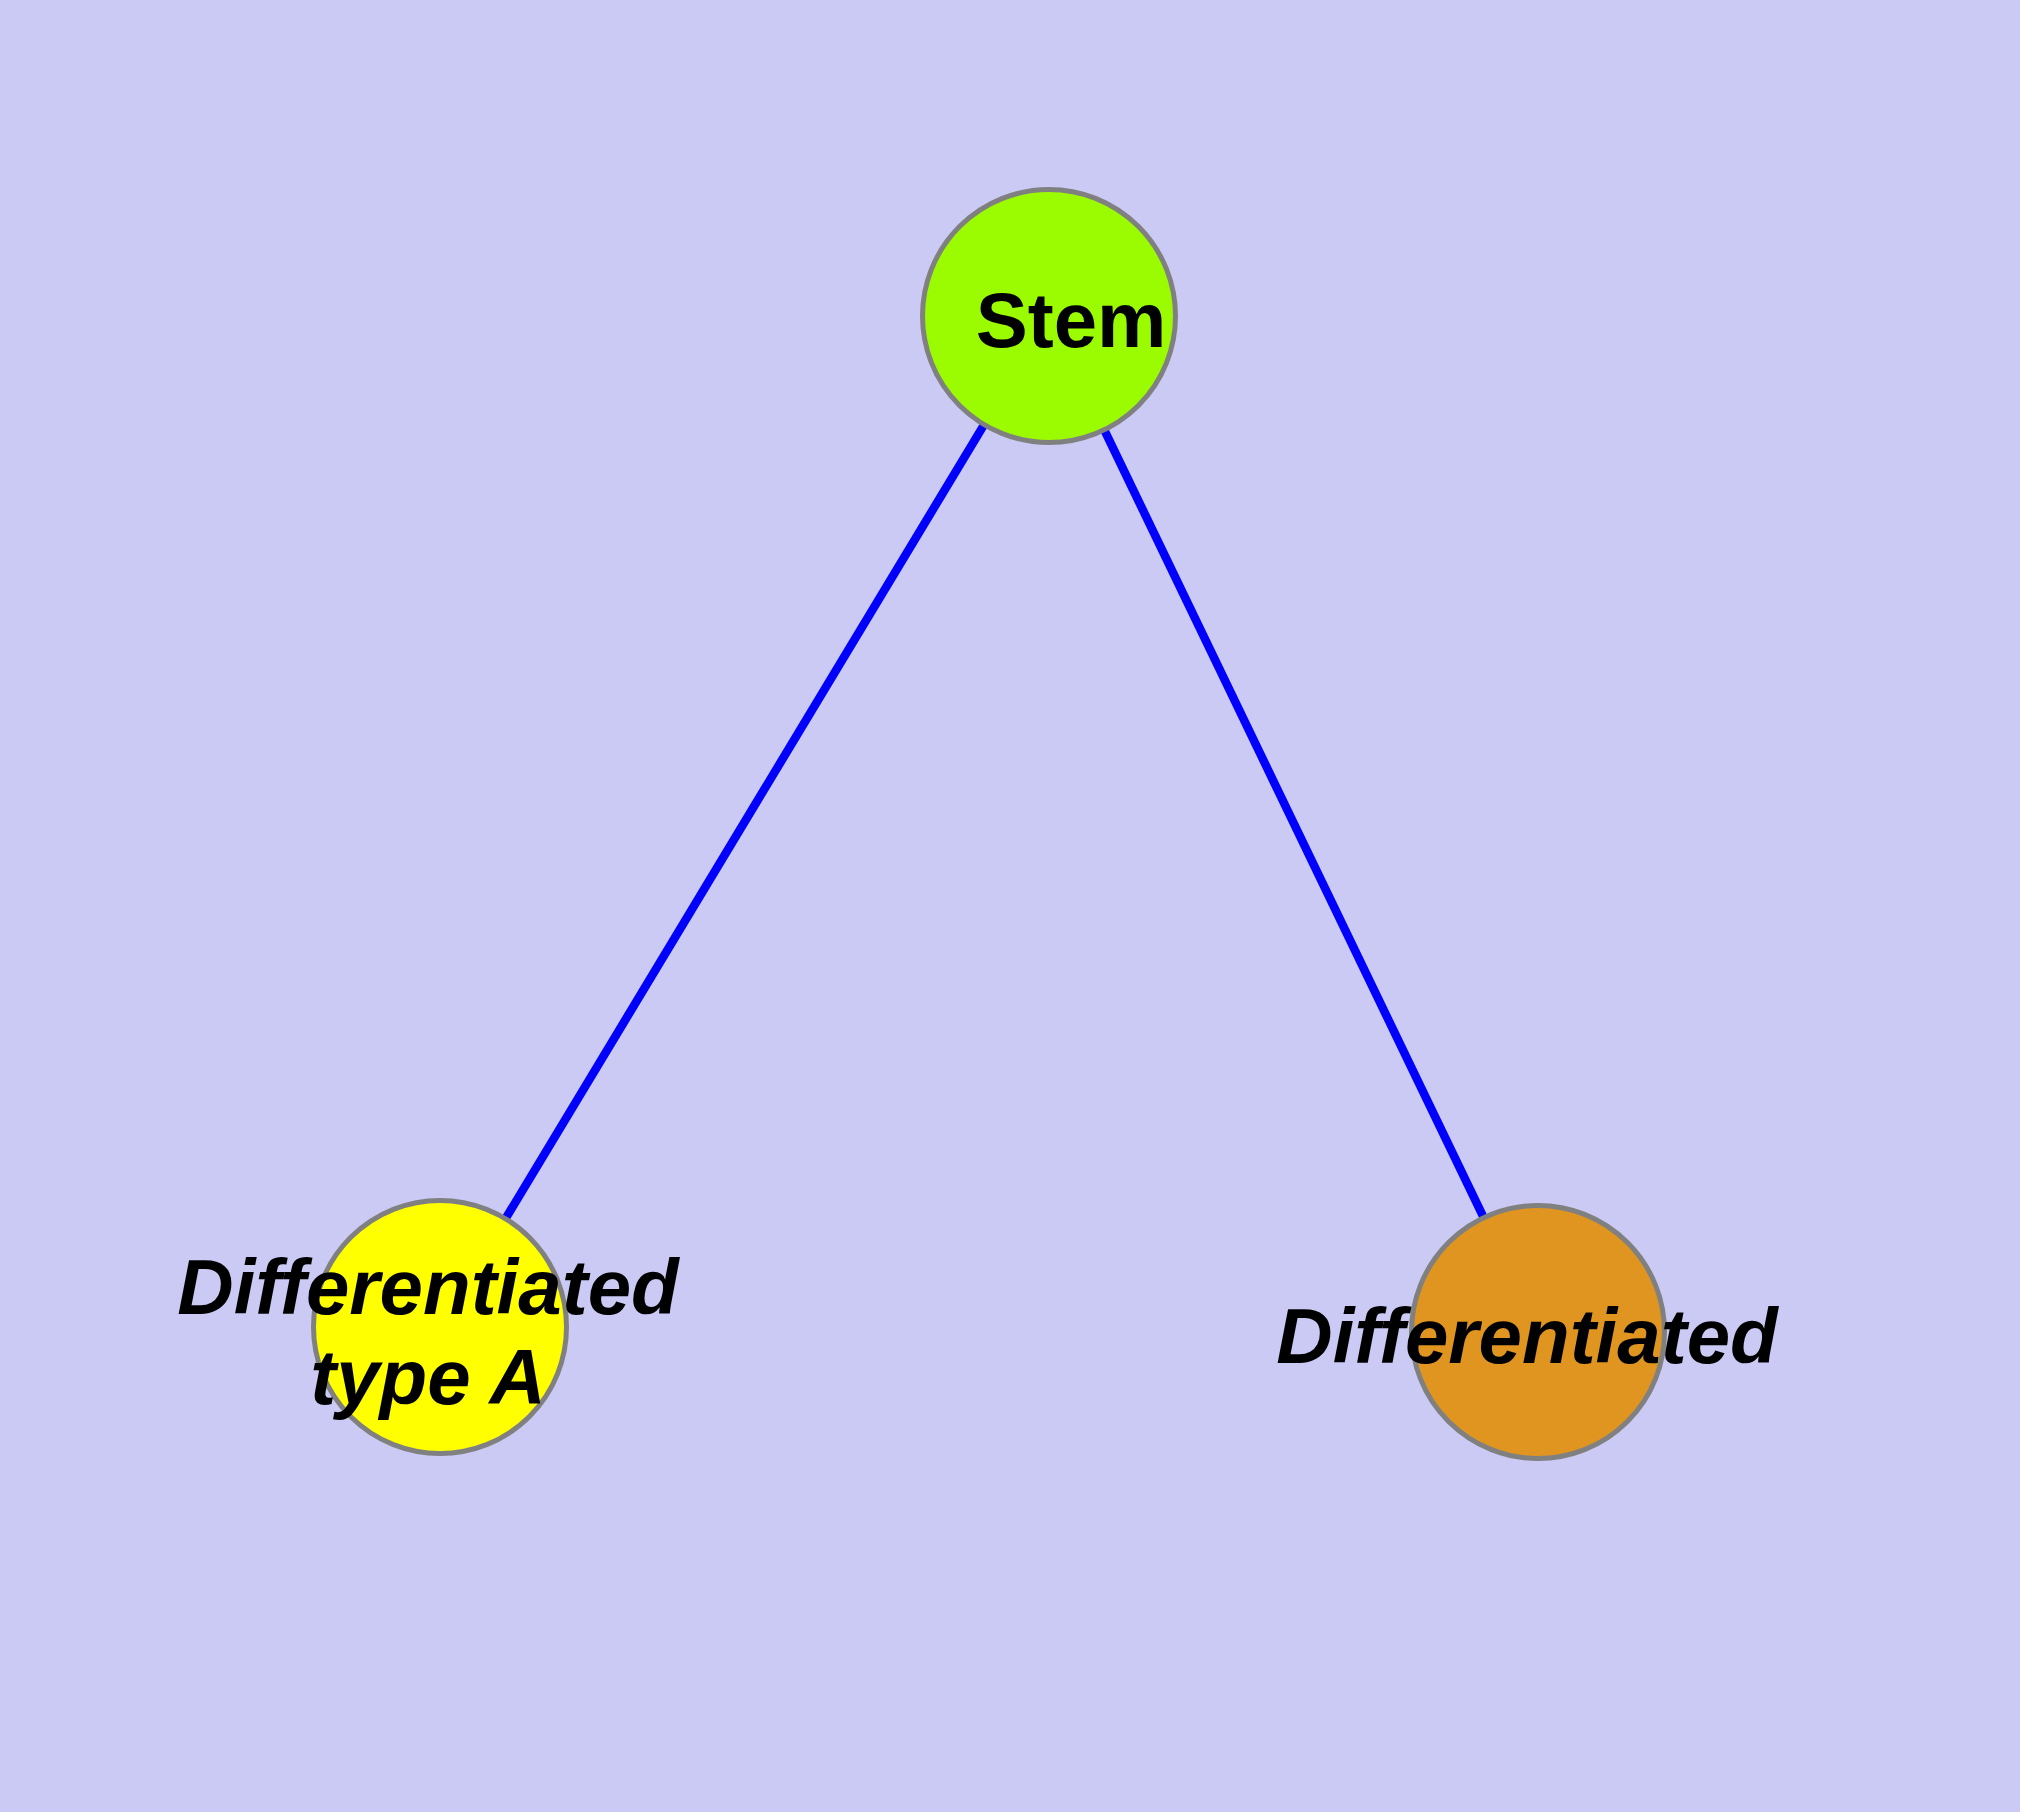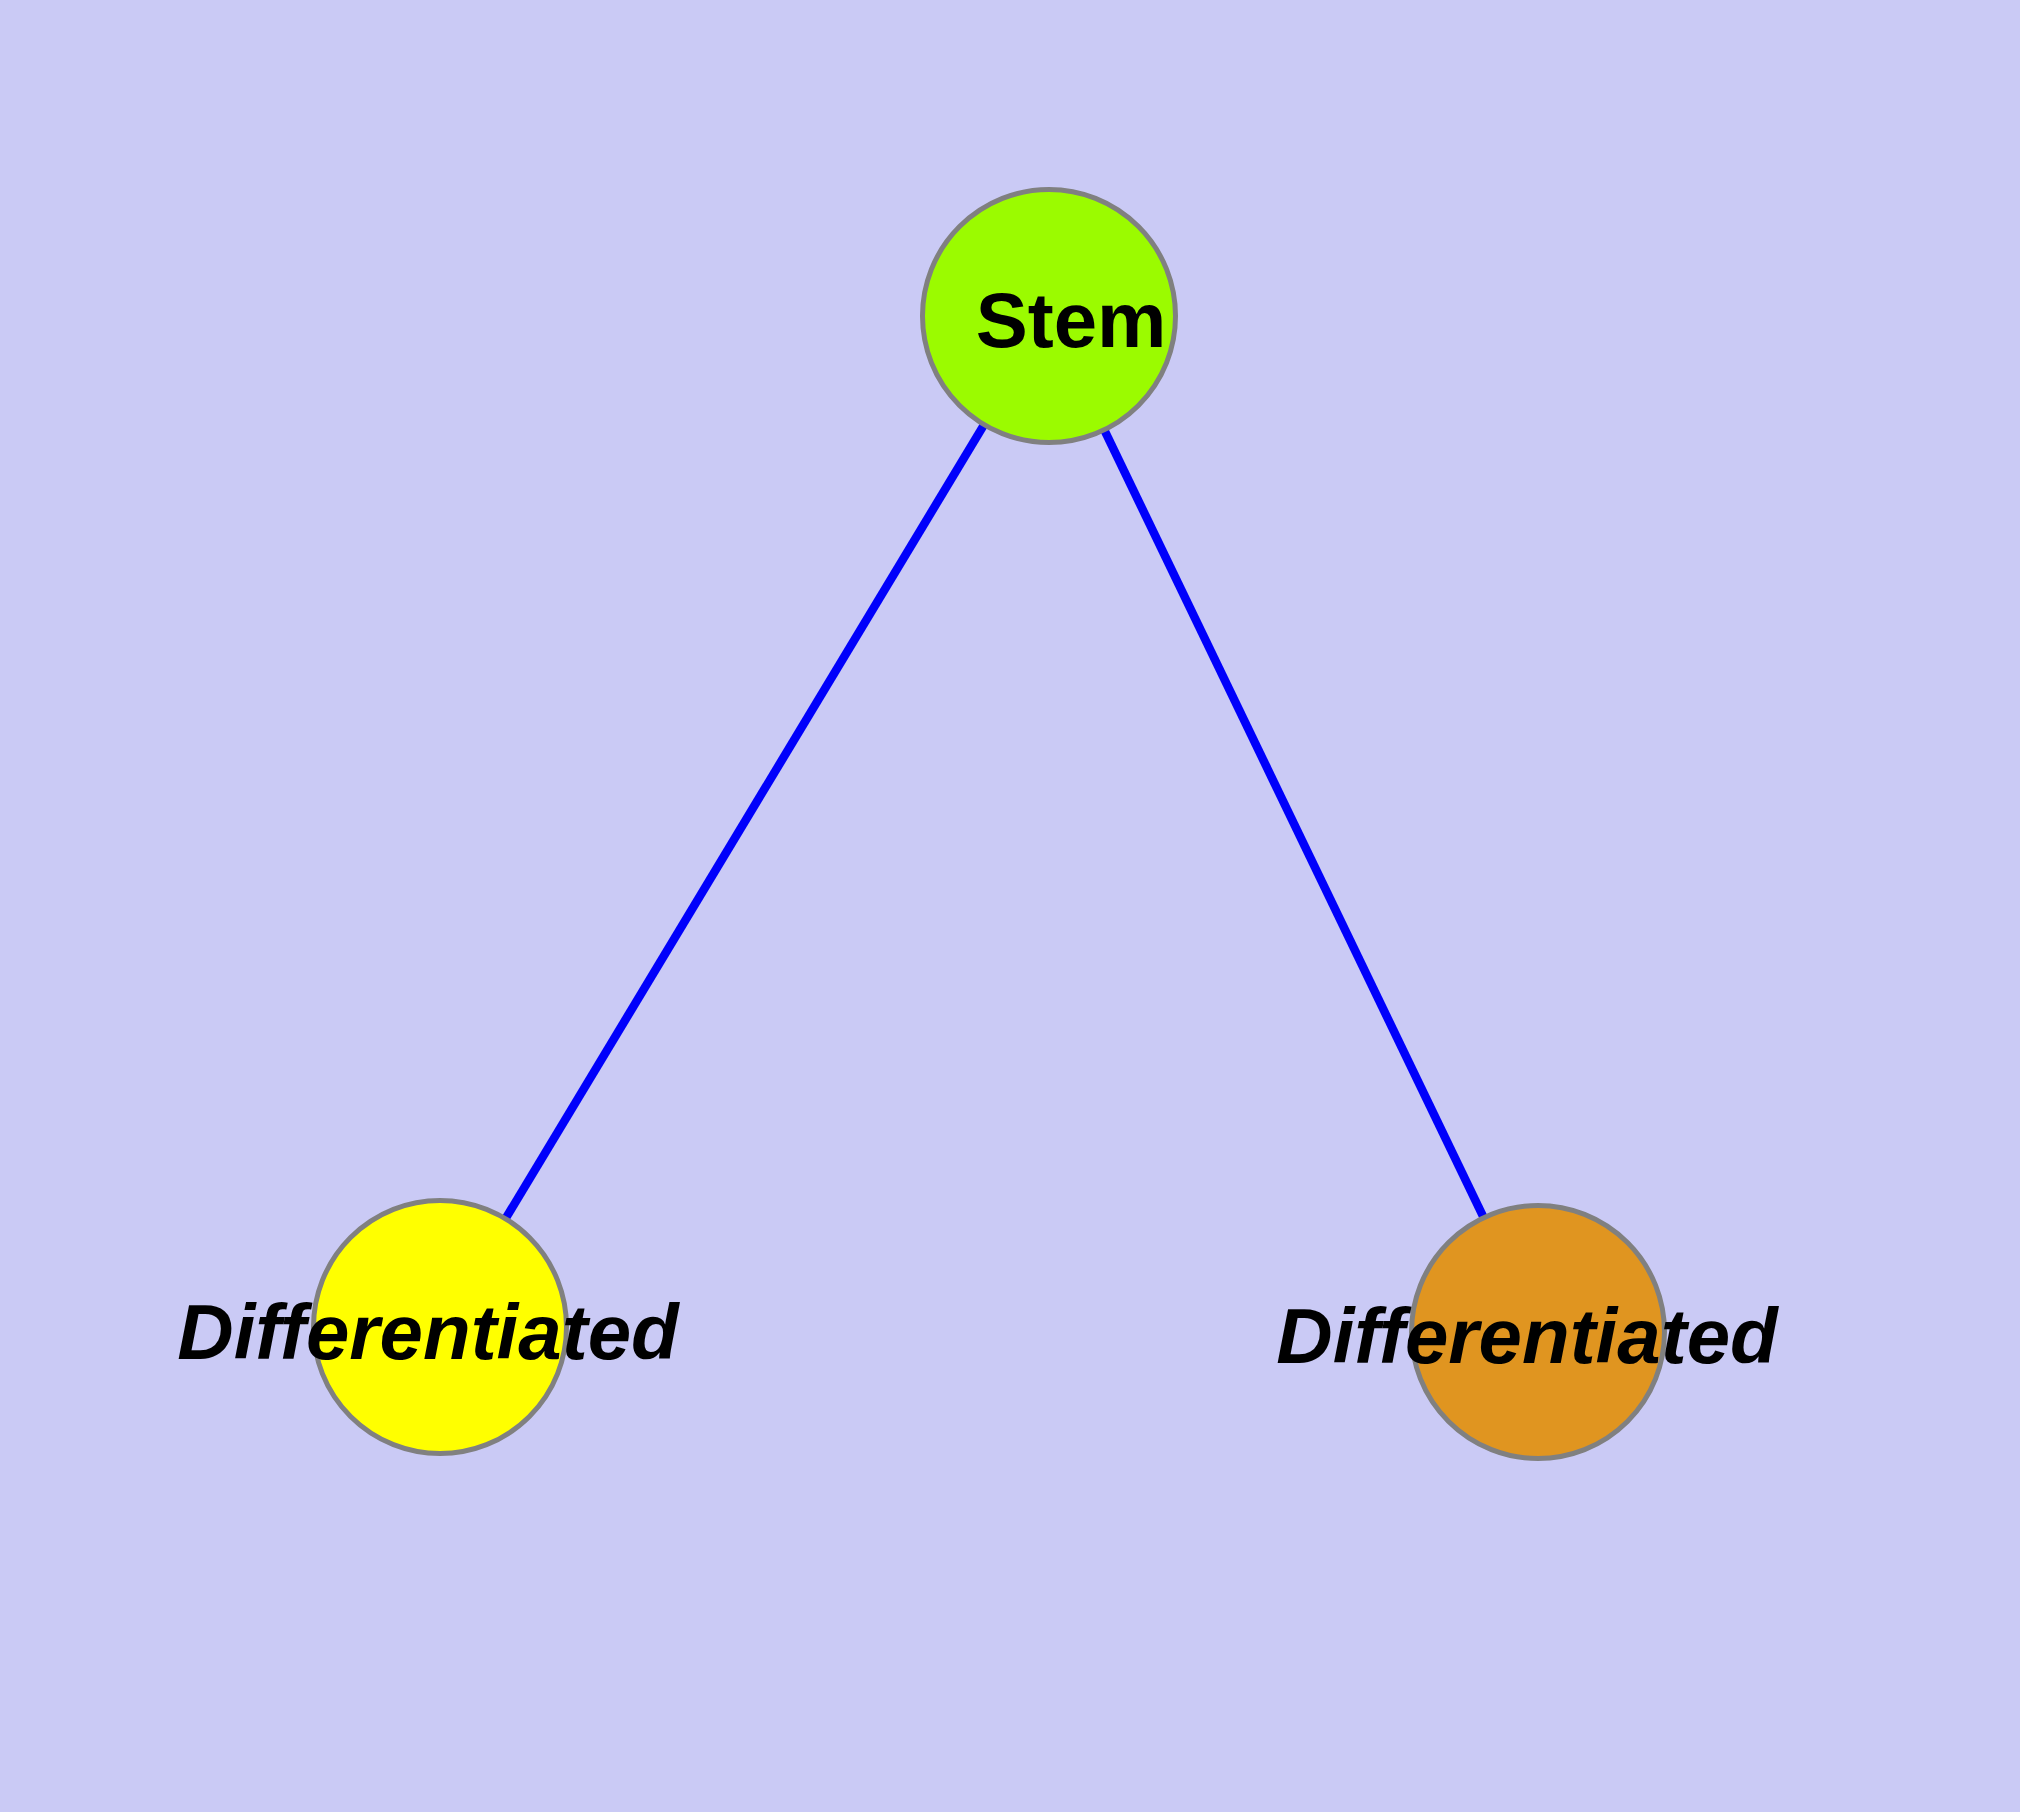--- a/index.html
+++ b/index.html
@@ -61,20 +61,21 @@
   </svg>
 
   <div class="node node-stem"></div>
   <div class="node node-a"></div>
   <div class="node node-b"></div>
 
   <div class="node-label label-stem">Stem</div>
 
   <div class="node-label label-a">
     <span>Differentiated</span>
+    <span>type A</span>
   </div>
 
   <div class="node-label label-b">
     <span>Differentiated</span>
   </div>
 
 </div>
 
 
 </body></html>

